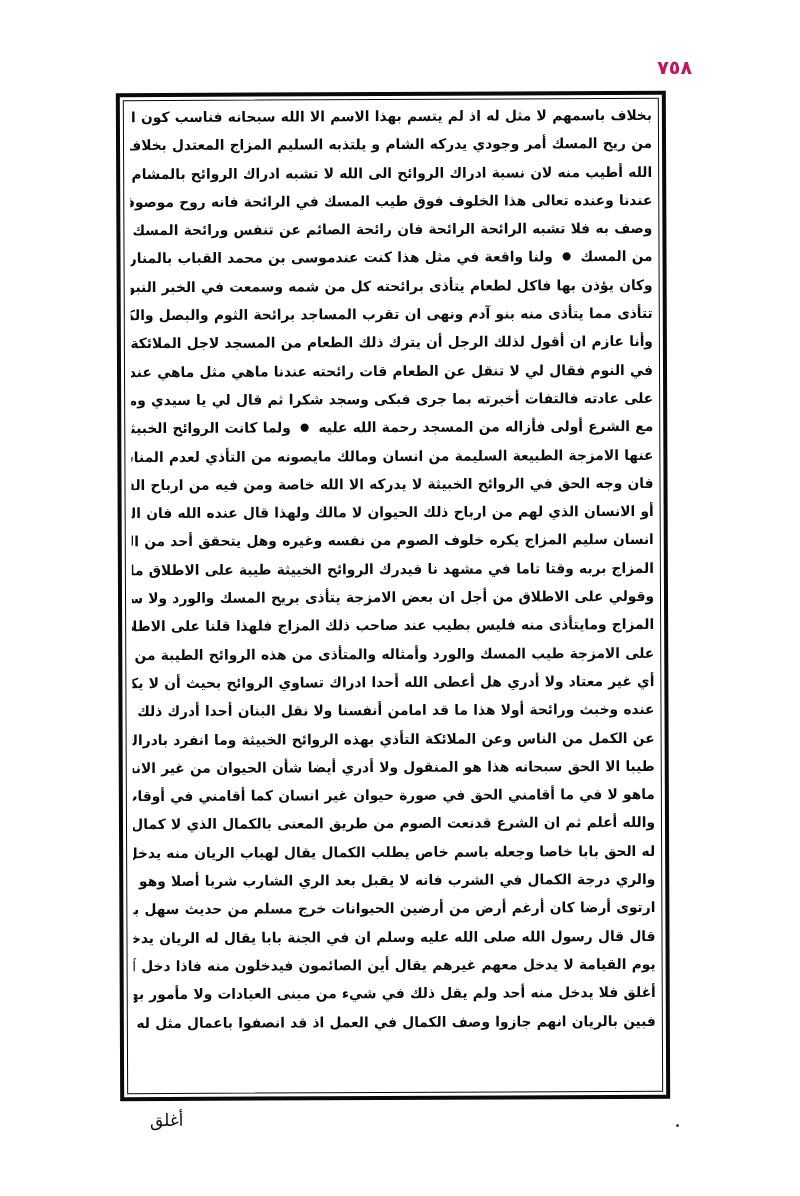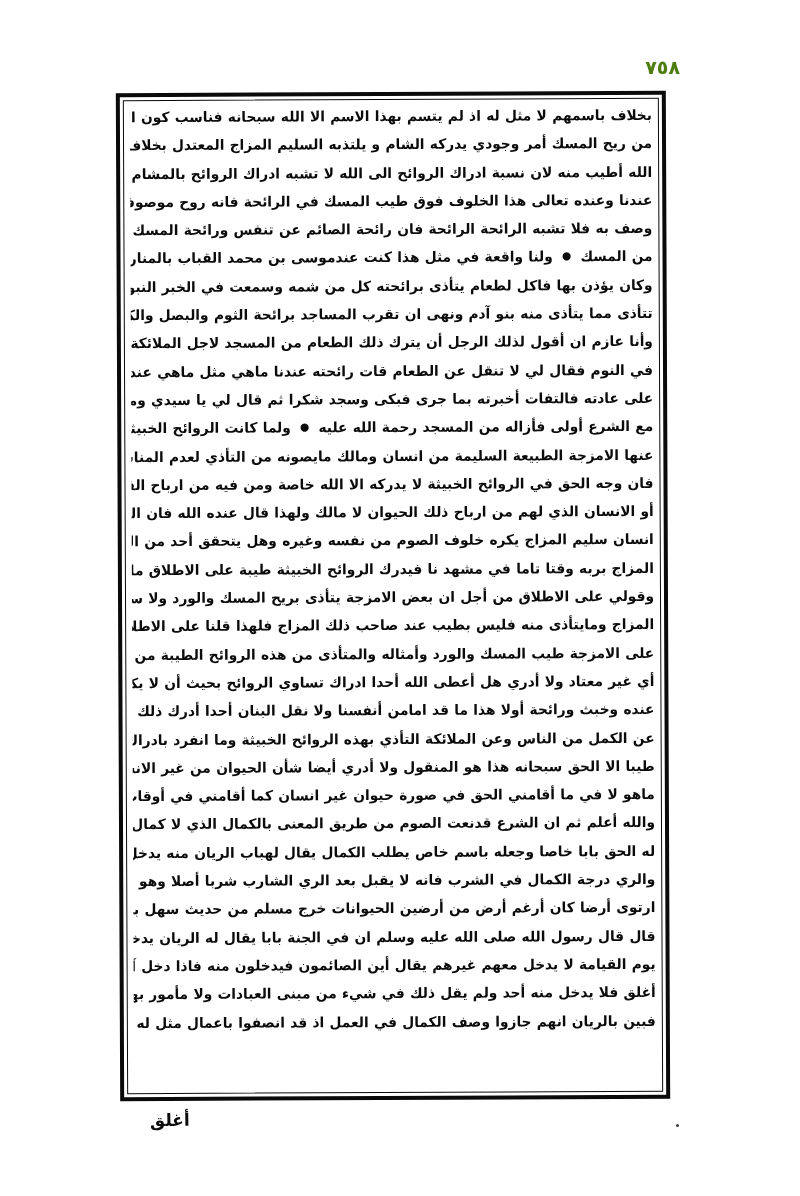--- a/index.html
+++ b/index.html
@@ -13,25 +13,25 @@
     position: relative;
     overflow: hidden;
     font-family: "DejaVu Sans", sans-serif;
     -webkit-font-smoothing: none;
   }
 
   
   #page-number {
     position: absolute;
     top: 56px;
-    right: 120px;
+    right: 108px;
     font-family: "DejaVu Sans", sans-serif;
     font-size: 19px;
     font-weight: 700;
-    color: #4d7c0f;
+    color: #be185d;
     letter-spacing: 1px;
     direction: rtl;
   }
 
   
   #text-frame {
     position: absolute;
     left: 118px;
     top: 92px;
     width: 550px;
@@ -90,21 +90,21 @@
     padding: 0 4px;
   }
 
   
   #catchword {
     position: absolute;
     left: 150px;
     top: 1110px;
     font-family: "DejaVu Sans", sans-serif;
     font-size: 17px;
-    font-weight: 700;
+    font-weight: 400;
     color: #0b0b0b;
     direction: rtl;
     transform: rotate(-1deg);
   }
 
   
   #scan-speck {
     position: absolute;
     left: 676px;
     top: 1124px;

